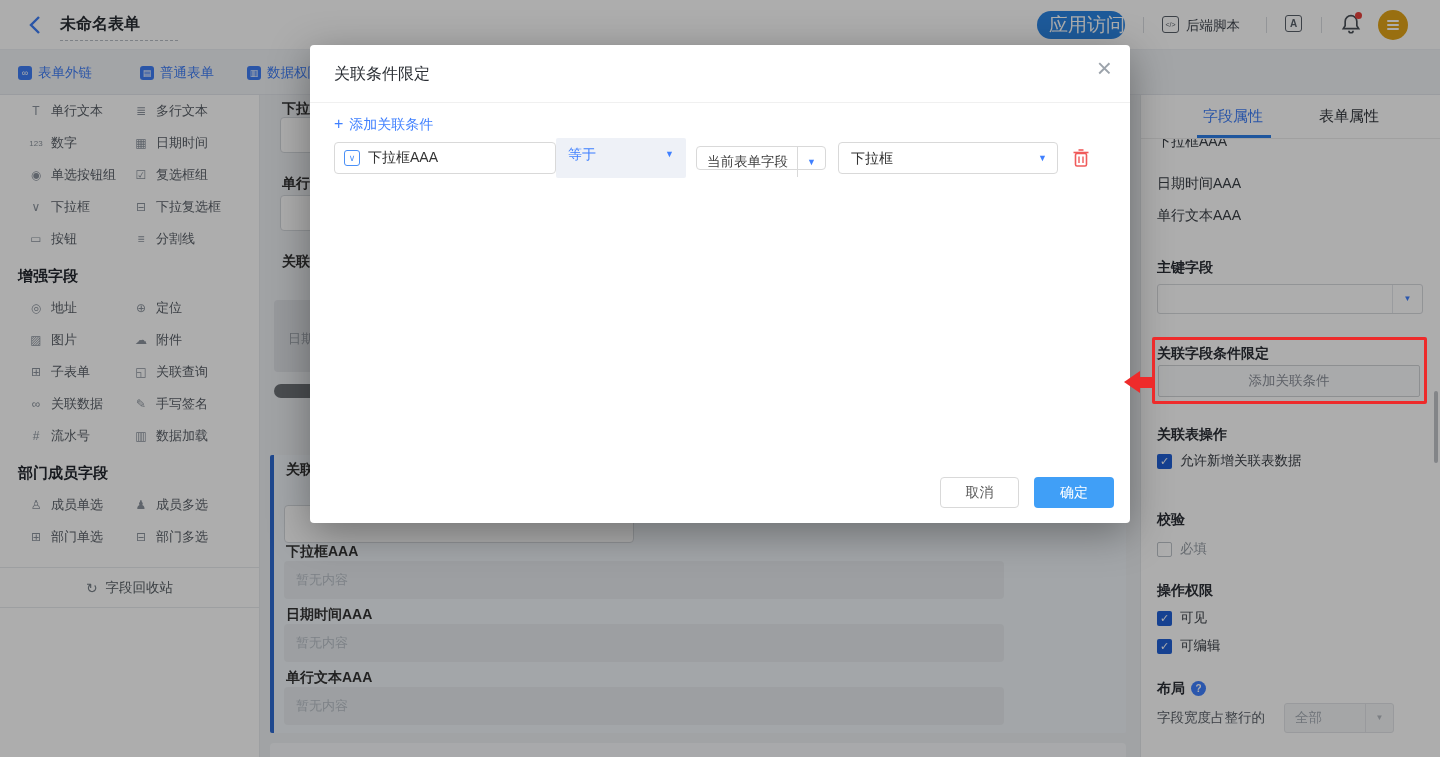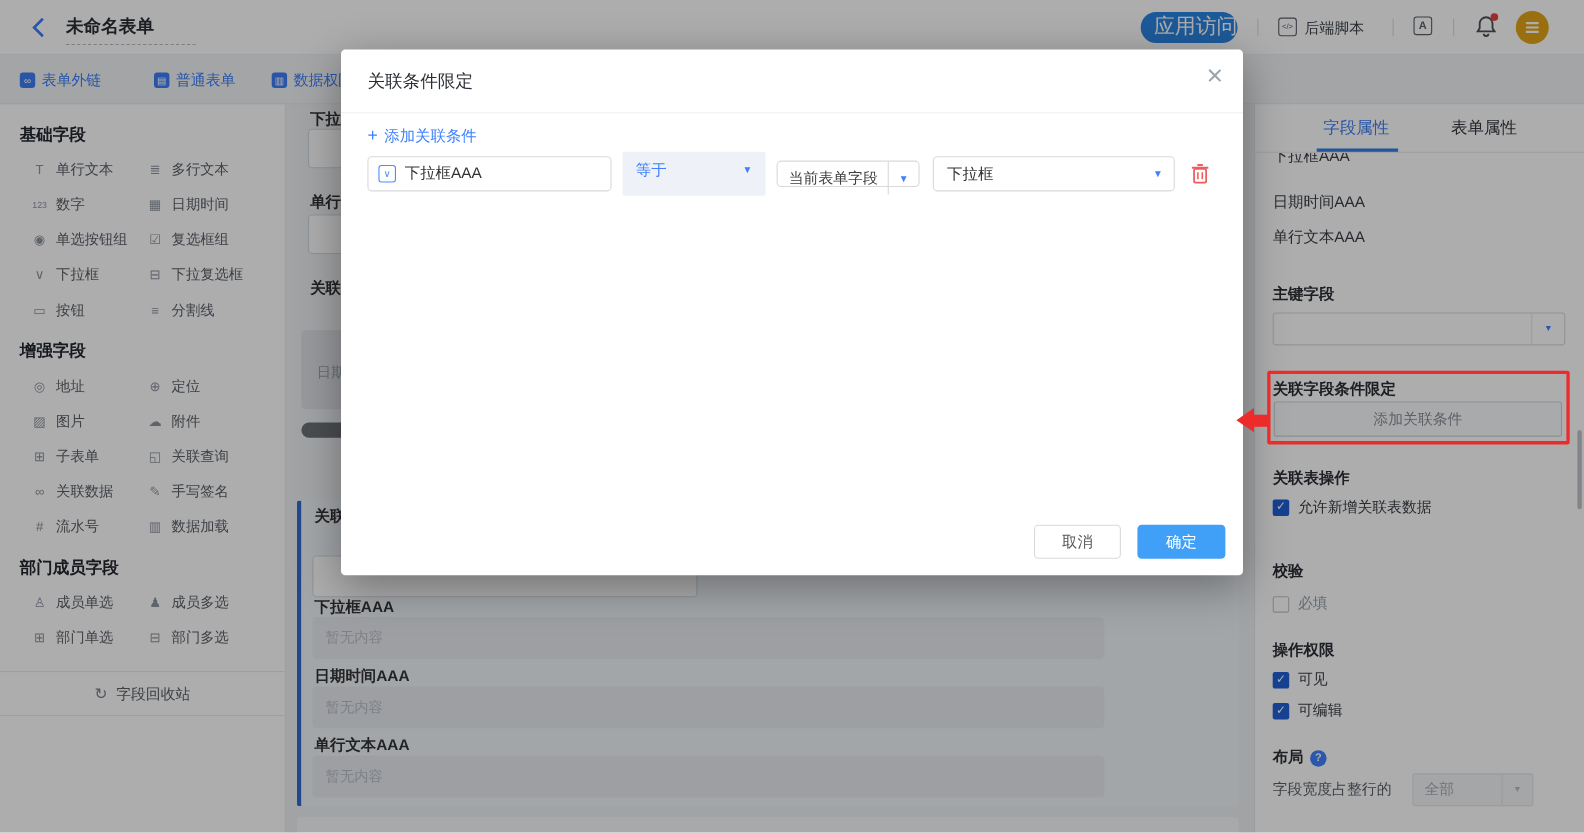--- a/index.html
+++ b/index.html
@@ -76,21 +76,21 @@
   
   .modal { position:absolute; left:310px; top:45px; width:820px; height:478px; background:#fff; border-radius:4px; box-shadow:0 10px 40px rgba(0,0,0,0.35); z-index:20; }
   .m-title { position:absolute; left:24px; top:19px; font-size:16px; color:#2a2e34; }
   .m-close { position:absolute; right:18px; top:10px; font-size:26px; color:#9ca3ab; cursor:pointer; line-height:1; }
   .m-divider { position:absolute; left:0; top:57px; width:100%; border-top:1px solid #f0f0f0; }
   .m-add { position:absolute; left:24px; top:70px; color:#4080ff; font-size:14px; cursor:pointer; }
   .m-add .plus { font-size:16px; margin-right:6px; }
   .m-row { position:absolute; left:24px; top:97px; height:32px; display:flex; align-items:center; }
   .m-field { width:222px; height:32px; border:1px solid #d9d9d9; border-radius:4px; display:flex; align-items:center; gap:8px; padding-left:9px; font-size:14px; color:#333; }
   .dd-icon { width:16px; height:16px; border:1px solid #4a90f7; border-radius:3px; color:#4a90f7; font-size:9px; line-height:14px; text-align:center; flex:none; }
-  .m-op { width:130px; height:40px; margin-left:10px; background:#eef1f7; border-radius:2px; color:#4080ff; font-size:14px; line-height:32px; padding-left:12px; position:relative; cursor:pointer; }
+  .m-op { width:130px; height:40px; background:#eef1f7; border-radius:2px; color:#4080ff; font-size:14px; line-height:32px; padding-left:12px; position:relative; cursor:pointer; }
   .m-op .caret { position:absolute; right:12px; top:0; font-size:9px; color:#4080ff; line-height:32px; }
   .m-src { width:130px; height:24px; margin-left:10px; border:1px solid #d9d9d9; border-radius:4px; font-size:13.5px; color:#404040; line-height:30px; padding-left:10px; position:relative; cursor:pointer; }
   .m-src .caret-seg { position:absolute; right:0; top:0; width:28px; height:30px; border-left:1px solid #d9d9d9; text-align:center; line-height:30px; font-size:9px; color:#4080ff; }
   .m-target { width:220px; height:32px; margin-left:12px; border:1px solid #d9d9d9; border-radius:4px; font-size:14px; color:#333; line-height:30px; padding-left:12px; position:relative; cursor:pointer; }
   .m-target .caret { position:absolute; right:10px; top:0; font-size:9px; color:#4080ff; line-height:30px; }
   .m-trash { margin-left:14px; cursor:pointer; width:18px; height:20px; }
   .m-cancel { position:absolute; left:630px; top:432px; width:79px; height:31px; border:1px solid #d9d9d9; border-radius:4px; background:#fff; color:#595959; font-size:14px; text-align:center; line-height:29px; cursor:pointer; }
   .m-ok { position:absolute; left:724px; top:432px; width:80px; height:31px; border-radius:4px; background:#409ff7; color:#fff; font-size:14px; text-align:center; line-height:31px; cursor:pointer; }
 
   
@@ -142,21 +142,20 @@
     <div class="tb-tab" style="left:247px;">
       <span class="sq-icon">▥</span>
       <span>数据权限</span>
     </div>
     <div class="tb-btn" style="left:1148px;">预览</div>
     <div class="tb-btn" style="left:1240px;">保存</div>
     <div class="tb-btn" style="left:1332px;">发布</div>
   </div>
 
   <div class="sidebar">
-    <div class="sb-group-title">基础字段</div>
     <div class="sb-grid">
       <div class="sb-item">
           <span class="glyph">T</span>
           <span>单行文本</span>
         </div>
       <div class="sb-item">
           <span class="glyph">≣</span>
           <span>多行文本</span>
         </div>
       <div class="sb-item">

